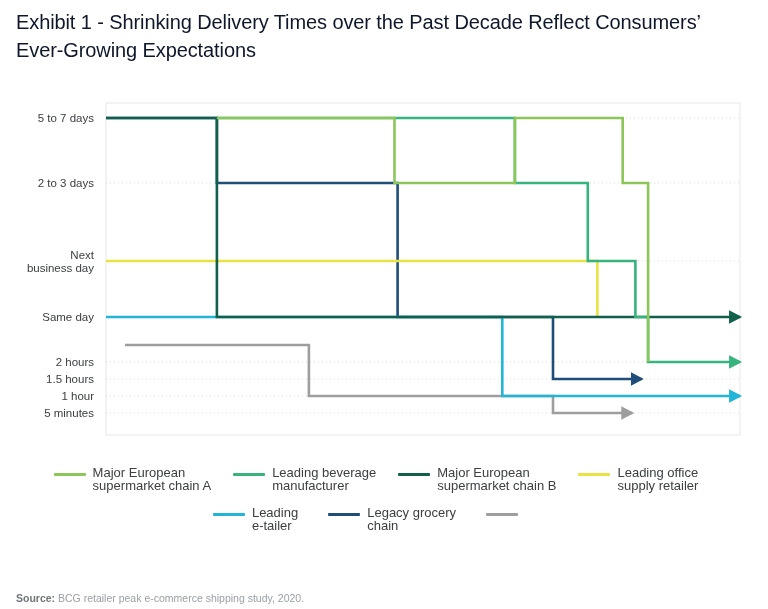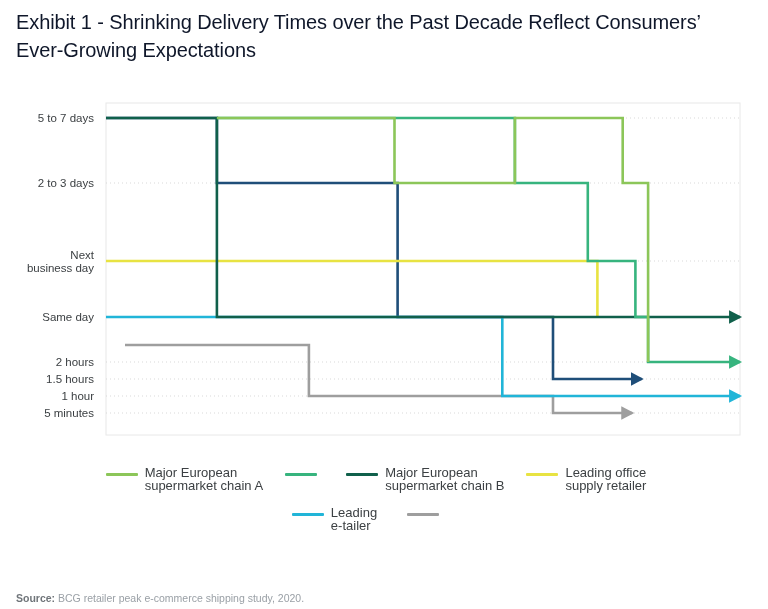--- a/index.html
+++ b/index.html
@@ -136,39 +136,46 @@
 
 <div id="legend">
   <div class="legend-row row1">
       <div class="legend-item">
         <div class="swatch" style="background: rgb(140, 198, 89);"></div>
         <div class="legend-label">Major European
 supermarket chain A</div>
       </div>
       <div class="legend-item">
         <div class="swatch" style="background: rgb(55, 180, 126);"></div>
+        <div class="legend-label">Leading beverage
+manufacturer</div>
       </div>
       <div class="legend-item">
         <div class="swatch" style="background: rgb(16, 96, 75);"></div>
         <div class="legend-label">Major European
 supermarket chain B</div>
       </div>
       <div class="legend-item">
         <div class="swatch" style="background: rgb(232, 227, 66);"></div>
         <div class="legend-label">Leading office
 supply retailer</div>
       </div>
     </div>
   <div class="legend-row row2">
       <div class="legend-item">
         <div class="swatch" style="background: rgb(33, 181, 216);"></div>
         <div class="legend-label">Leading
 e-tailer</div>
       </div>
       <div class="legend-item">
+        <div class="swatch" style="background: rgb(31, 78, 121);"></div>
+        <div class="legend-label">Legacy grocery
+chain</div>
+      </div>
+      <div class="legend-item">
         <div class="swatch" style="background: rgb(158, 158, 158);"></div>
       </div>
     </div>
 </div>
 
 <div id="source">
   <b>Source:</b><span> BCG retailer peak e-commerce shipping study, 2020.</span>
 </div>
 
 </body></html>

